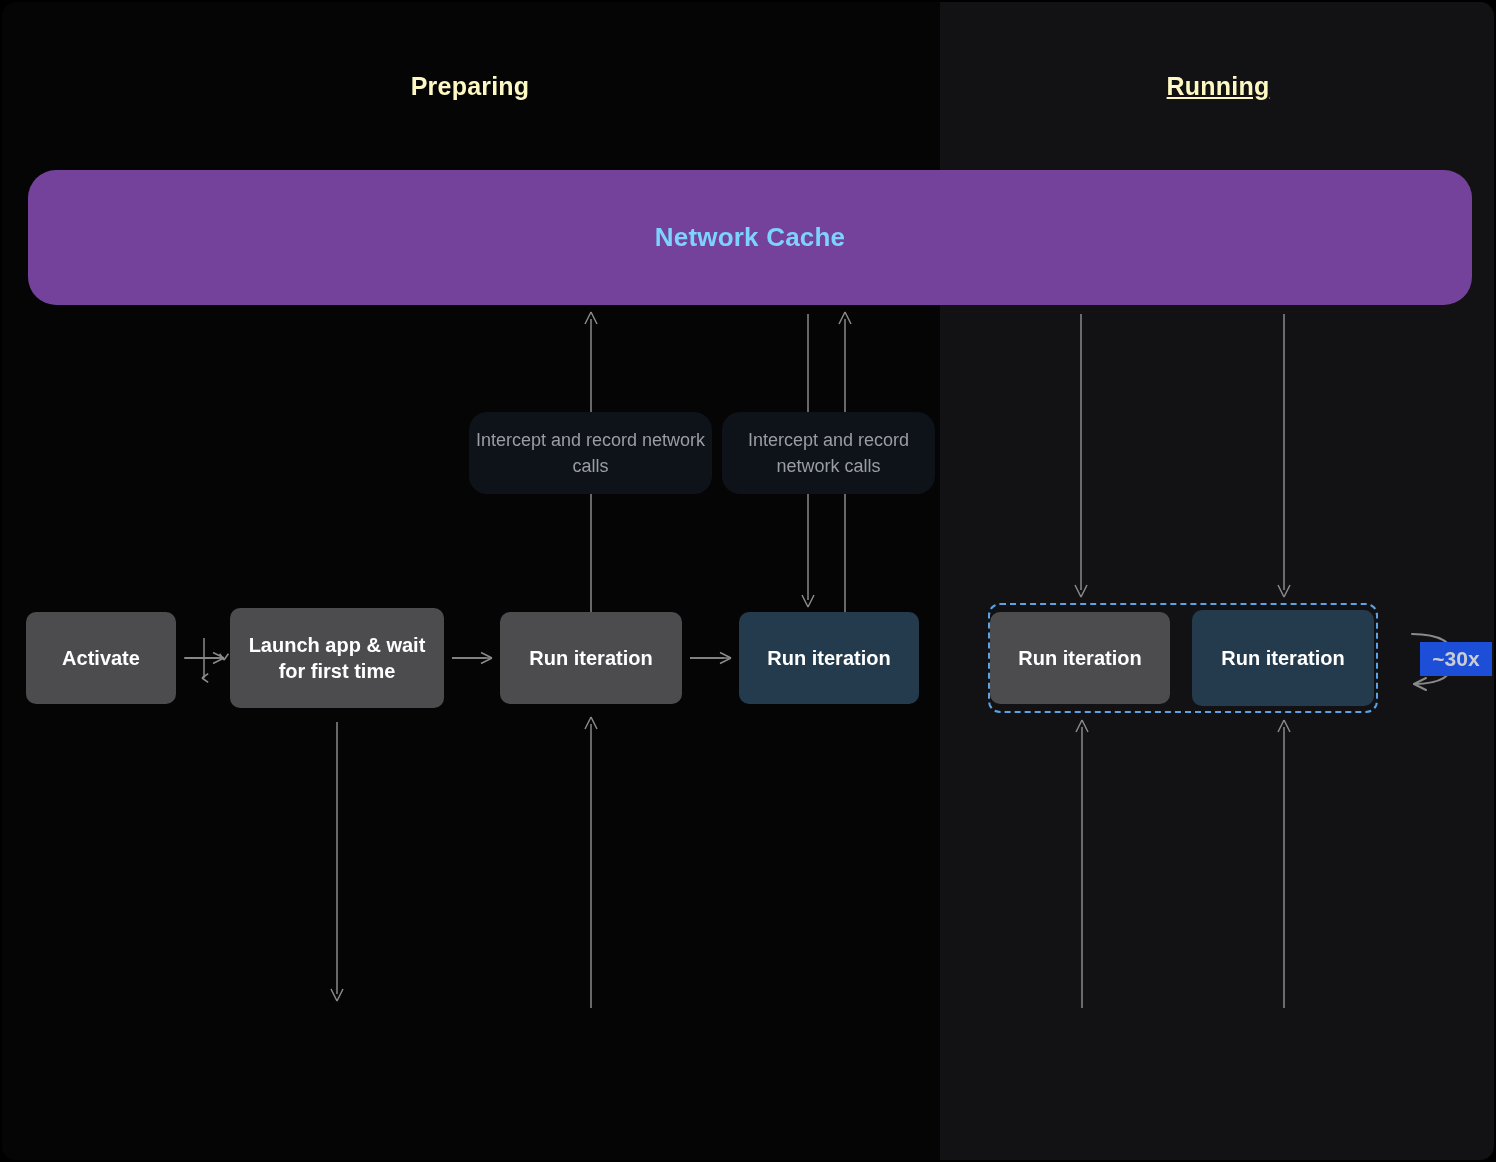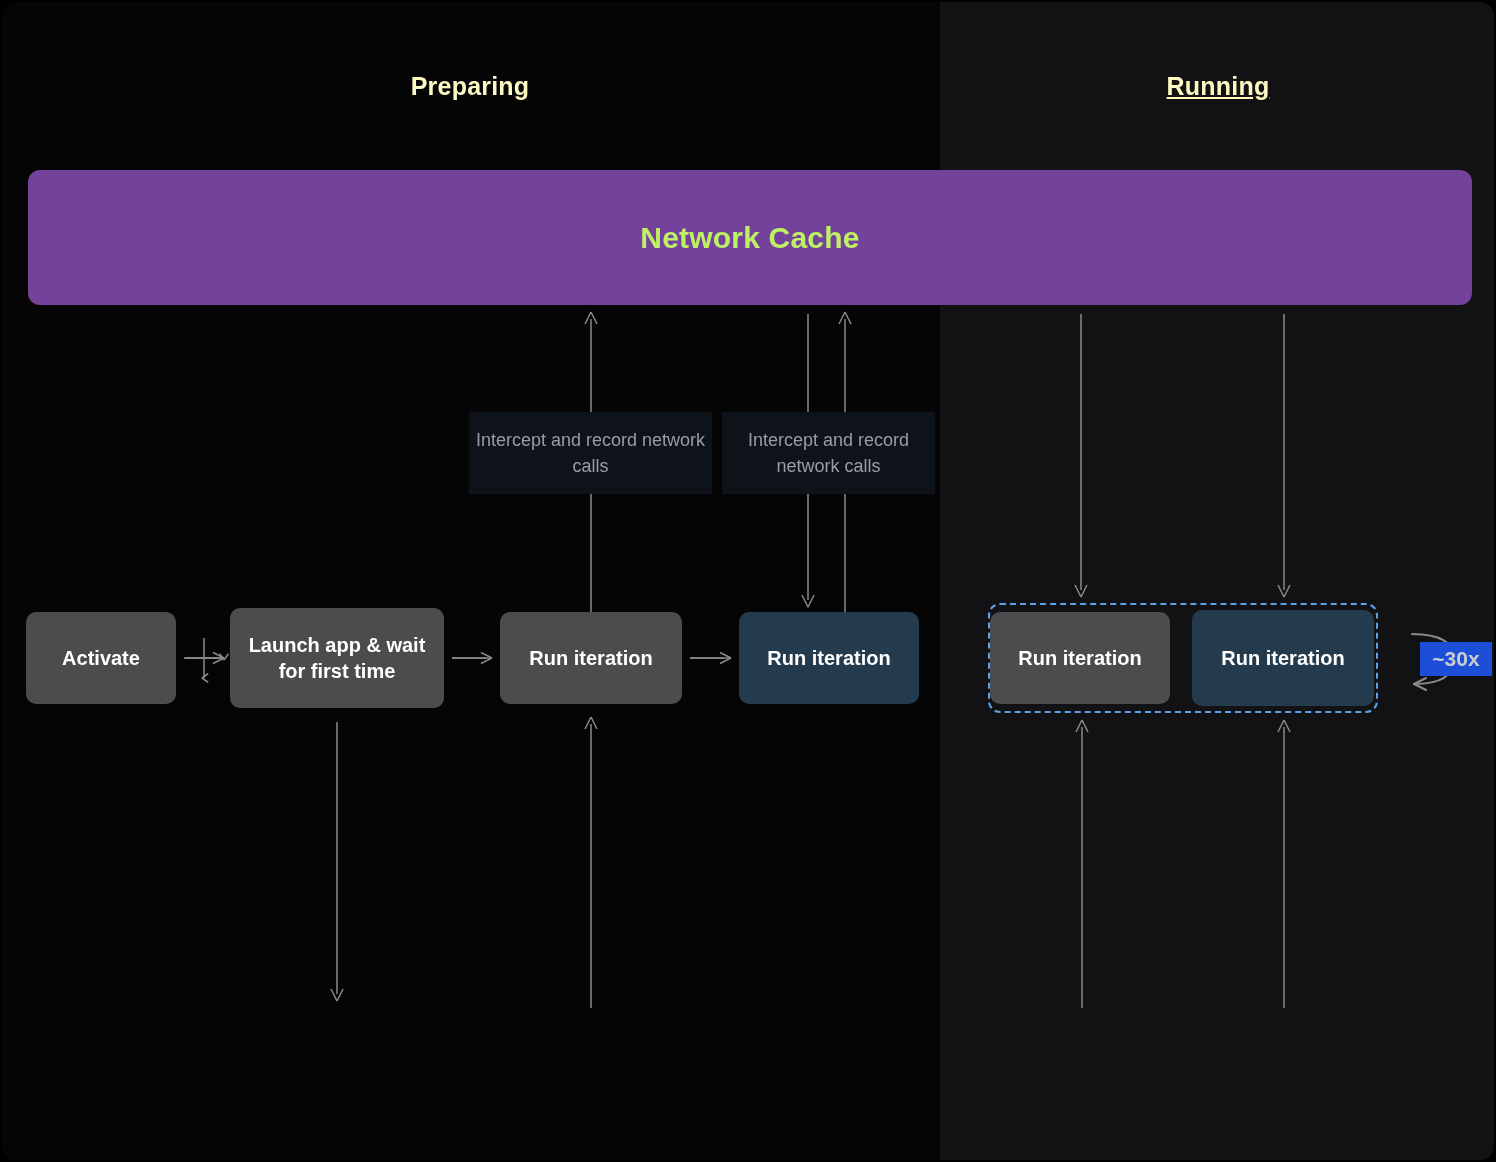--- a/index.html
+++ b/index.html
@@ -48,24 +48,24 @@
     text-align: center;
   }
   #phase-preparing { left: 268px; top: 70px; width: 400px; }
   #phase-running   { left: 1016px; top: 70px; width: 400px; text-decoration: underline; }
 
   
   .cache-bar {
     position: absolute;
     left: 26px;
     width: 1444px;
-    border-radius: 12px;
+    border-radius: 28px;
     background: #74429a;
-    color: #bef264;
-    font-size: 30px;
+    color: #7dd3fc;
+    font-size: 26px;
     font-weight: 600;
     display: flex;
     align-items: center;
     justify-content: center;
     letter-spacing: 0.2px;
   }
   #network-cache { top: 168px; height: 135px; }
   #disk-cache    { top: 1012px; height: 133px; }
 
   
@@ -112,20 +112,21 @@
     color: #9a9da3;
     font-size: 18px;
     line-height: 1.45;
     text-align: center;
     display: flex;
     align-items: center;
     justify-content: center;
     padding: 6px 0;
     box-sizing: border-box;
     z-index: 4;
+    border-radius: 18px;
   }
   #chip-intercept-1 { left: 467px; top: 410px; width: 243px; height: 82px; }
   #chip-intercept-2 { left: 720px; top: 410px; width: 213px; height: 82px; }
   #chip-record-disk { left: 211px; top: 802px; width: 246px; height: 84px; }
 
   
   #loop-count-label {
     position: absolute;
     left: 1418px; top: 640px;
     width: 72px; height: 34px;

